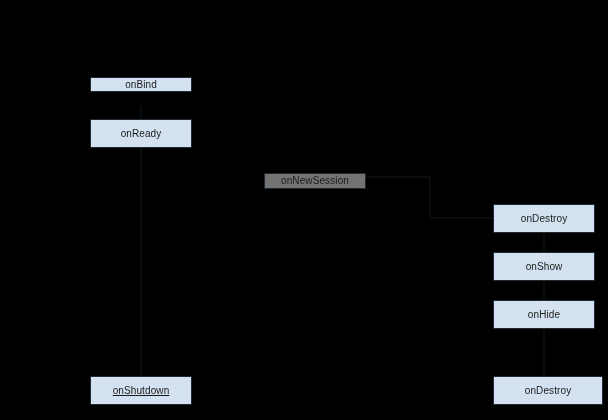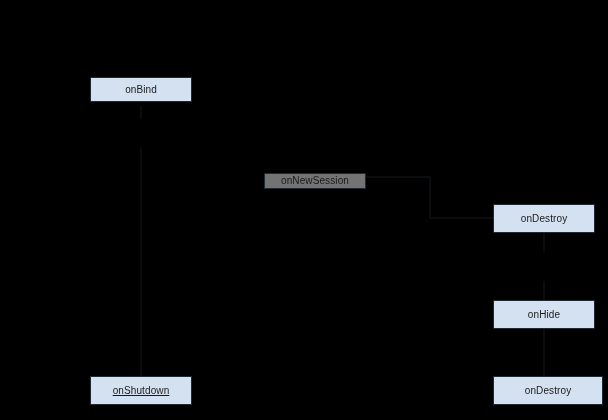--- a/index.html
+++ b/index.html
@@ -55,33 +55,39 @@
     <g id="connector-group" fill="none" stroke="#141a20" stroke-width="1">
         <polyline points="141,106 141,119" fill="none" stroke="#141a20" stroke-width="1"></polyline>
         <polyline points="141,148 141,376" fill="none" stroke="#141a20" stroke-width="1"></polyline>
         <polyline points="366,177 430,177 430,218 493,218" fill="none" stroke="#141a20" stroke-width="1"></polyline>
         <polyline points="544,233 544,252" fill="none" stroke="#141a20" stroke-width="1"></polyline>
         <polyline points="544,281 544,300" fill="none" stroke="#141a20" stroke-width="1"></polyline>
         <polyline points="544,329 544,376" fill="none" stroke="#141a20" stroke-width="1"></polyline>
       </g>
   </svg>
 
-  <div class="node" style="left: 90px; top: 77px; width: 102px; height: 25px; background: rgb(212, 225, 241); border-color: rgb(31, 41, 51); color: rgb(26, 26, 26);">
+  <div class="node" style="left: 90px; top: 77px; width: 102px; height: 15px; background: rgb(212, 225, 241); border-color: rgb(31, 41, 51); color: rgb(26, 26, 26);">
     <span class="node-label">onBind</span>
   </div>
 
+  <div class="node" style="left: 90px; top: 119px; width: 102px; height: 29px; background: rgb(212, 225, 241); border-color: rgb(31, 41, 51); color: rgb(26, 26, 26);">
+    <span class="node-label">onReady</span>
+  </div>
 
   <div class="node" style="left: 264px; top: 173px; width: 102px; height: 16px; background: #737373; border-color: rgb(31, 41, 51); color: rgb(26, 26, 26);">
     <span class="node-label">onNewSession</span>
   </div>
 
   <div class="node" style="left: 493px; top: 204px; width: 102px; height: 29px; background: rgb(212, 225, 241); border-color: rgb(31, 41, 51); color: rgb(26, 26, 26);">
     <span class="node-label">onDestroy</span>
   </div>
 
+  <div class="node" style="left: 493px; top: 252px; width: 102px; height: 29px; background: rgb(212, 225, 241); border-color: rgb(31, 41, 51); color: rgb(26, 26, 26);">
+    <span class="node-label">onShow</span>
+  </div>
 
   <div class="node" style="left: 493px; top: 300px; width: 102px; height: 29px; background: rgb(212, 225, 241); border-color: rgb(31, 41, 51); color: rgb(26, 26, 26);">
     <span class="node-label">onHide</span>
   </div>
 
   <div class="node" style="left: 90px; top: 376px; width: 102px; height: 29px; background: rgb(212, 225, 241); border-color: rgb(31, 41, 51); color: rgb(26, 26, 26); text-decoration: underline;">
     <span class="node-label">onShutdown</span>
   </div>
 
   <div class="node" style="left: 493px; top: 376px; width: 110px; height: 29px; background: rgb(212, 225, 241); border-color: rgb(31, 41, 51); color: rgb(26, 26, 26);">

